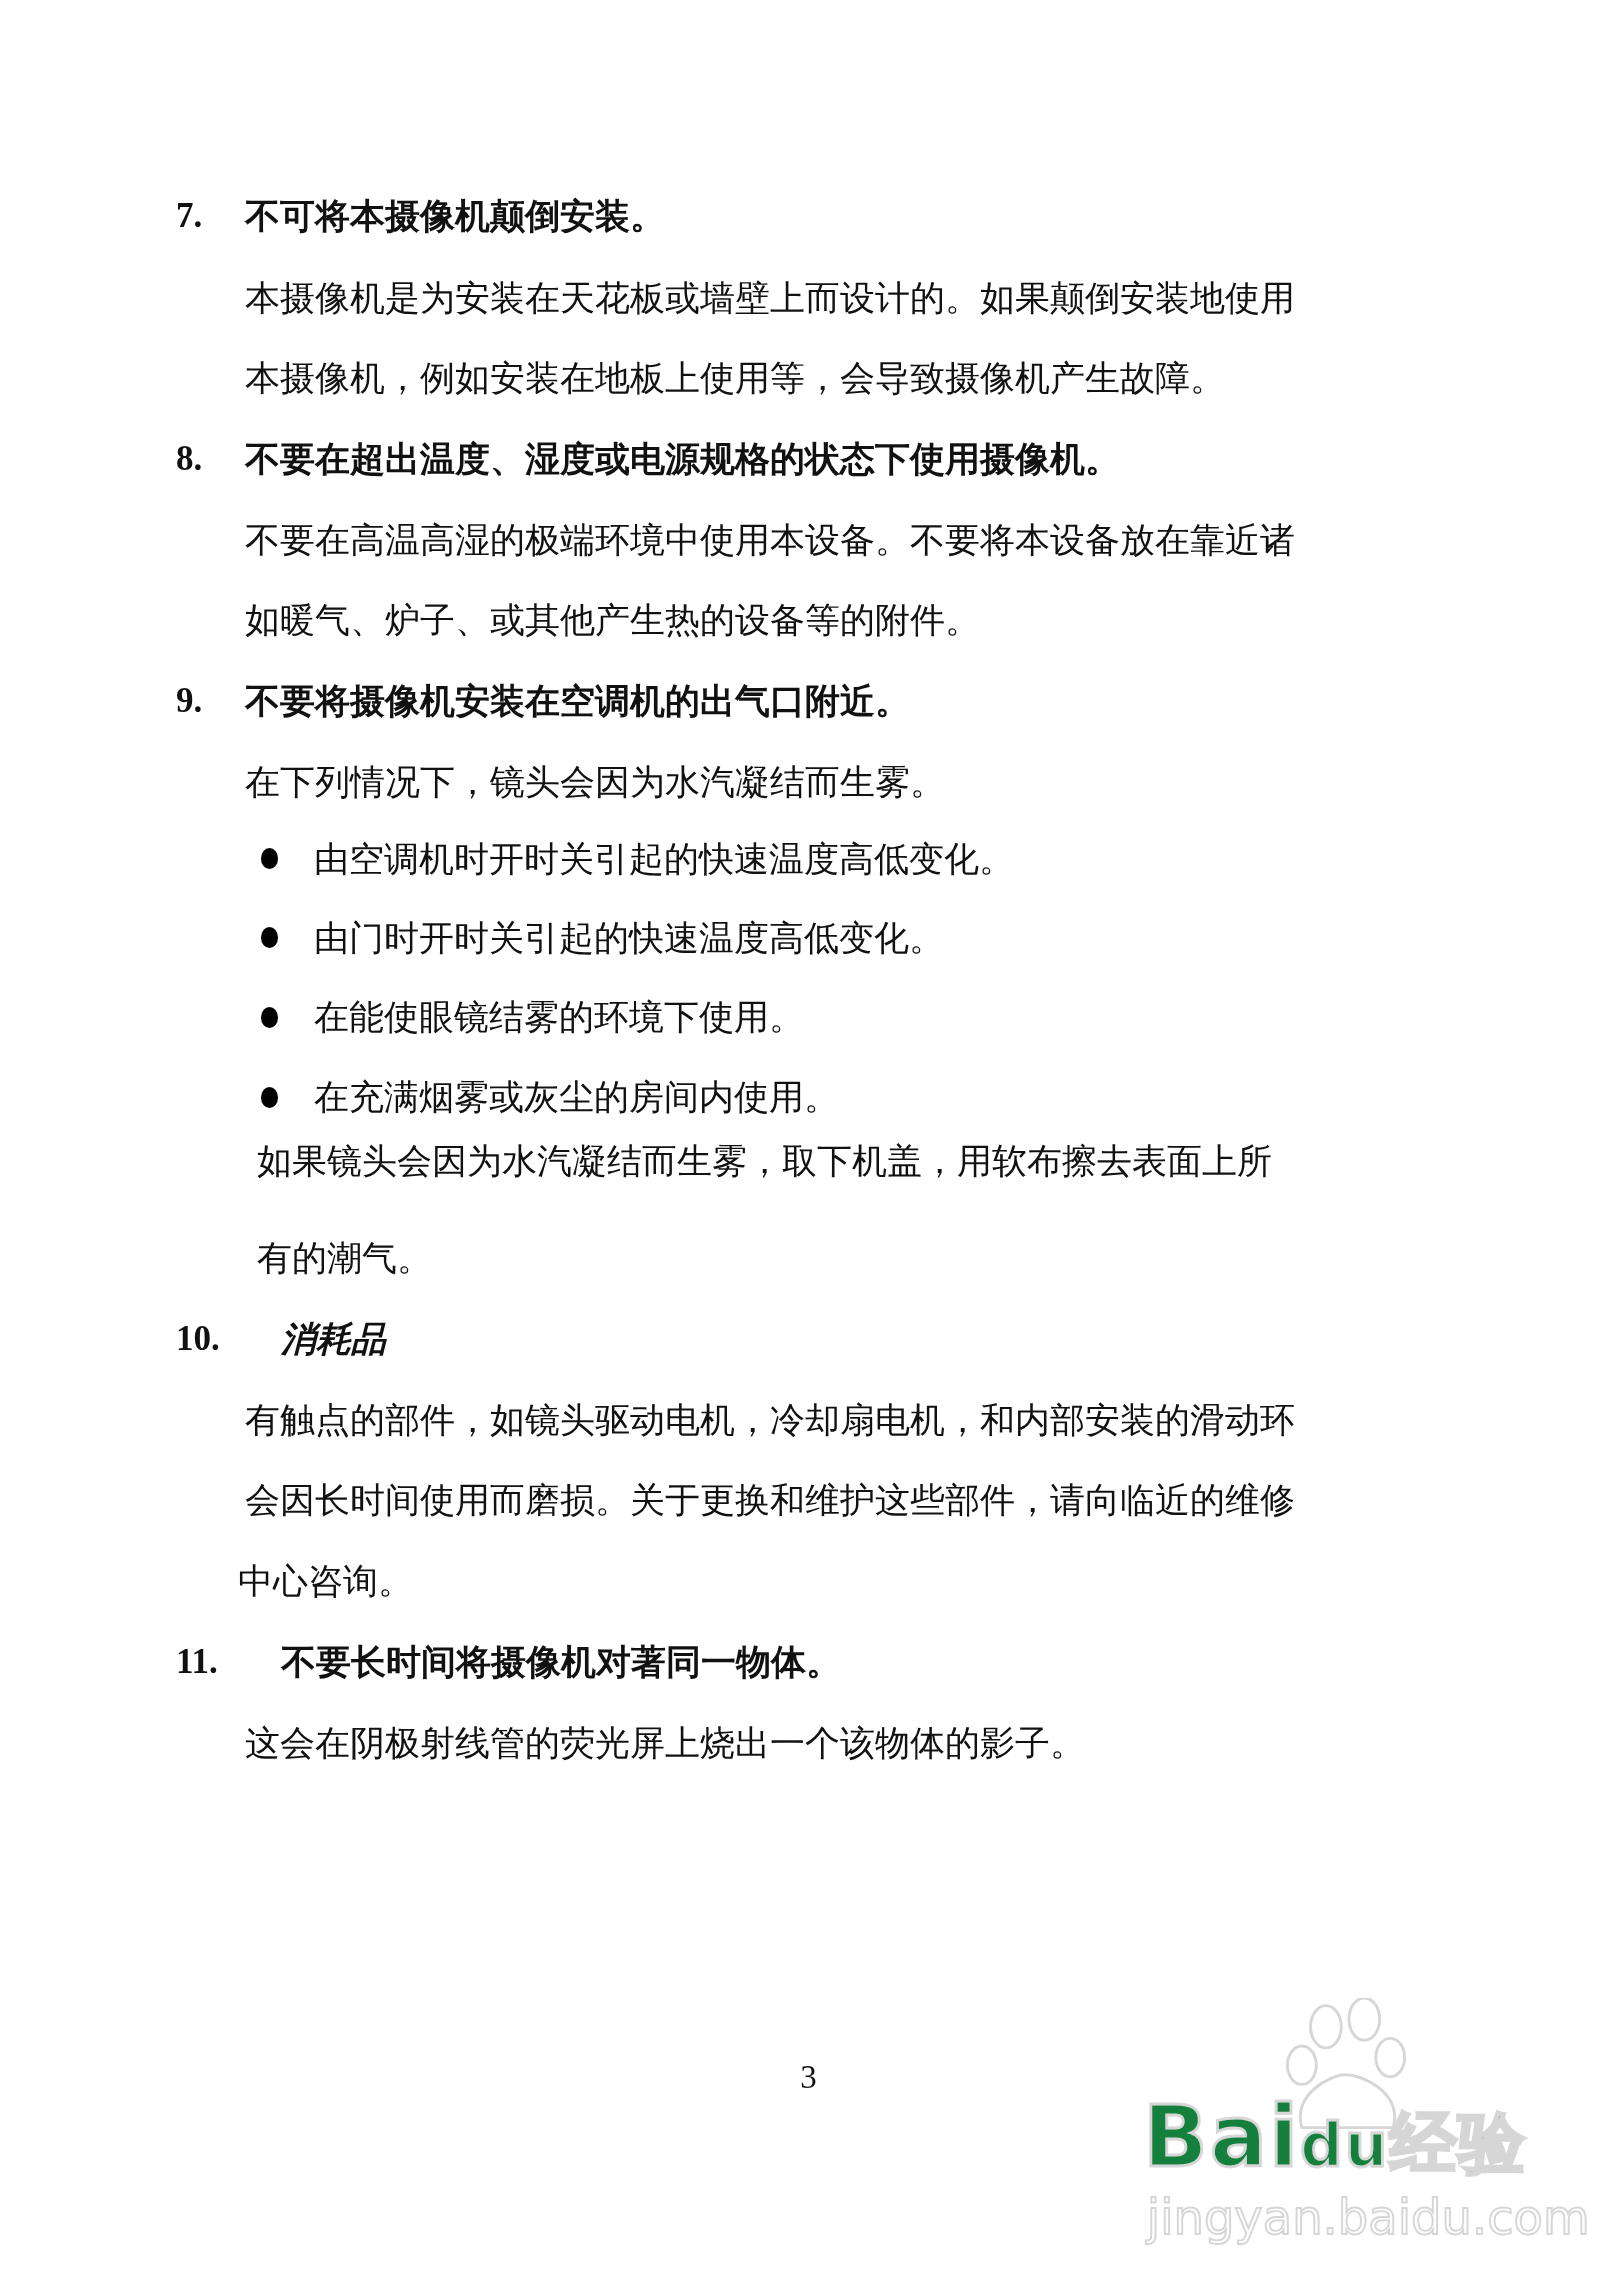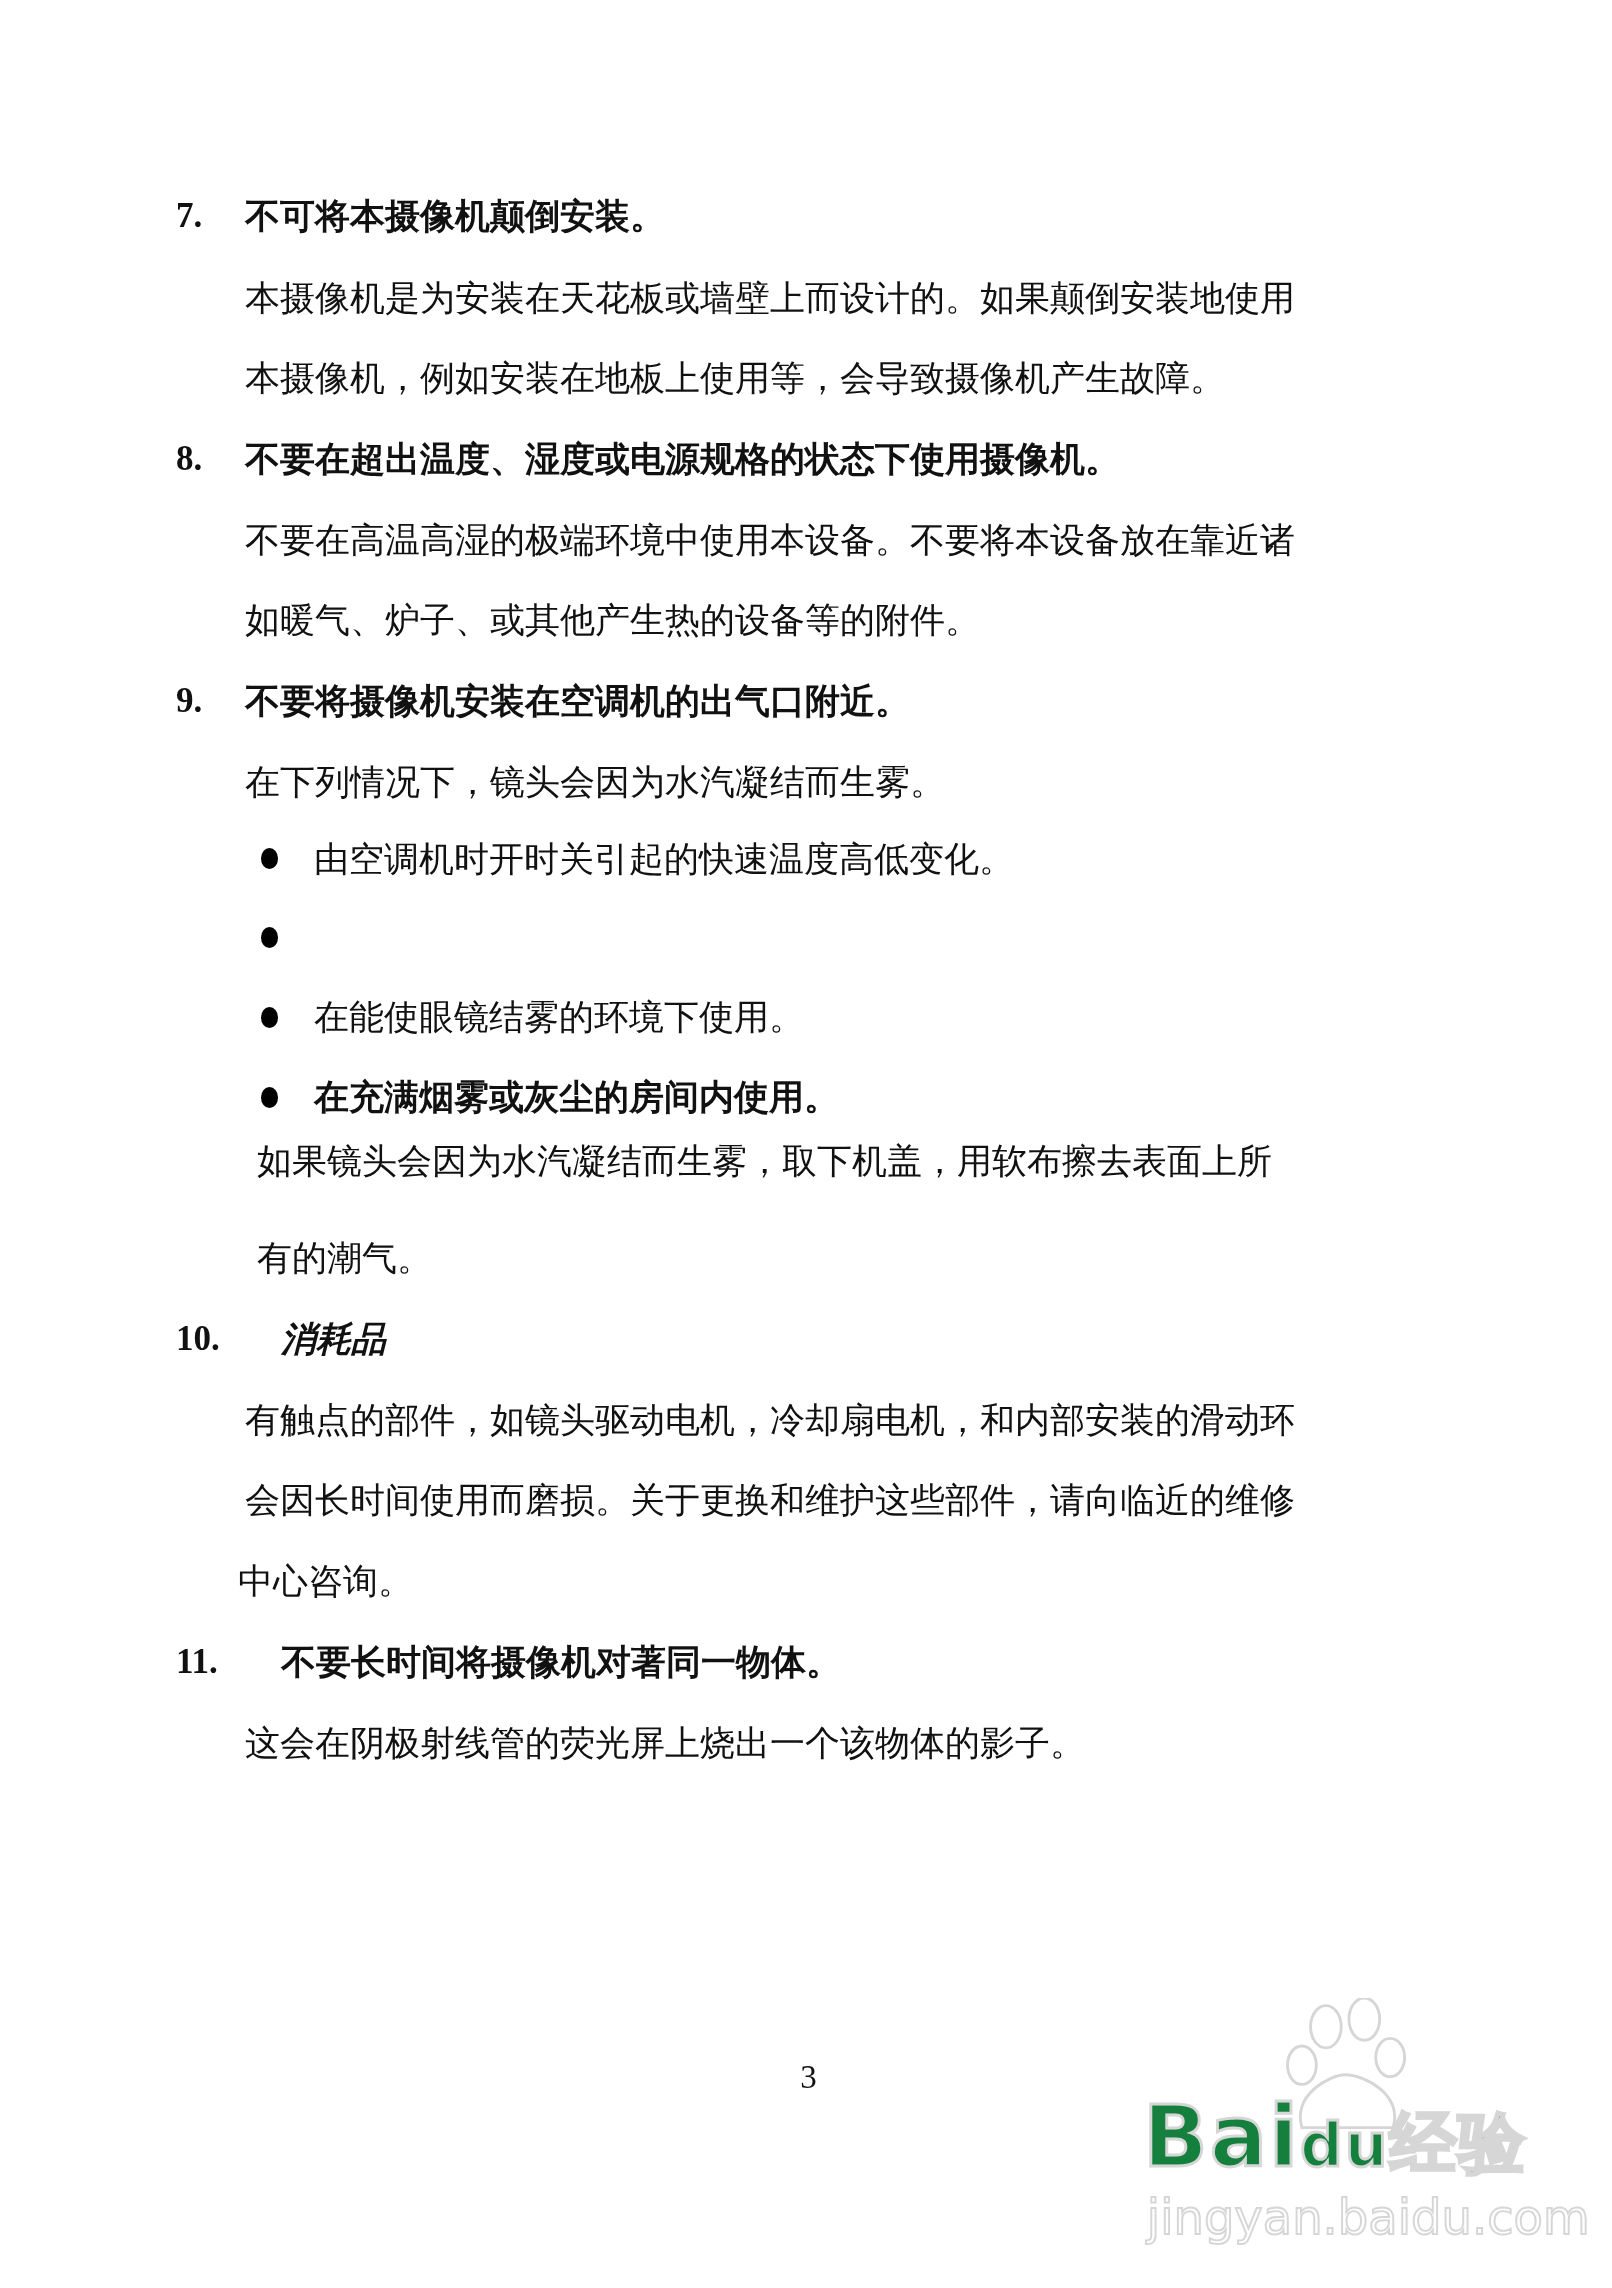--- a/index.html
+++ b/index.html
@@ -52,26 +52,27 @@
   <div class="line" style="left:245px; top:599px;">如暖气、炉子、或其他产生热的设备等的附件。</div>
 
   <div class="num" style="left:176px; top:680px;">9.</div>
   <div class="line heading" style="left:245px; top:680px;">不要将摄像机安装在空调机的出气口附近。</div>
   <div class="line" style="left:245px; top:761px;">在下列情况下，镜头会因为水汽凝结而生雾。</div>
 
   <div class="bullet-dot" style="left:261px; top:848px;"></div>
   <div class="line" style="left:314px; top:838px;">由空调机时开时关引起的快速温度高低变化。</div>
 
   <div class="bullet-dot" style="left:261px; top:927px;"></div>
+  <div class="line" style="left:314px; top:917px;">由门时开时关引起的快速温度高低变化。</div>
 
   <div class="bullet-dot" style="left:261px; top:1007px;"></div>
   <div class="line" style="left:314px; top:996px;">在能使眼镜结雾的环境下使用。</div>
 
   <div class="bullet-dot" style="left:261px; top:1087px;"></div>
-  <div class="line" style="left:314px; top:1076px;font-weight:bold;">在充满烟雾或灰尘的房间内使用。</div>
+  <div class="line" style="left:314px; top:1076px;">在充满烟雾或灰尘的房间内使用。</div>
 
   <div class="line" style="left:257px; top:1140px;">如果镜头会因为水汽凝结而生雾，取下机盖，用软布擦去表面上所</div>
   <div class="line" style="left:257px; top:1237px;">有的潮气。</div>
 
   <div class="num" style="left:176px; top:1318px;">10.</div>
   <div class="line heading" style="left:281px; top:1318px;font-style:italic;">消耗品</div>
   <div class="line" style="left:245px; top:1399px;">有触点的部件，如镜头驱动电机，冷却扇电机，和内部安装的滑动环</div>
   <div class="line" style="left:245px; top:1479px;">会因长时间使用而磨损。关于更换和维护这些部件，请向临近的维修</div>
   <div class="line" style="left:238px; top:1560px;">中心咨询。</div>
 

